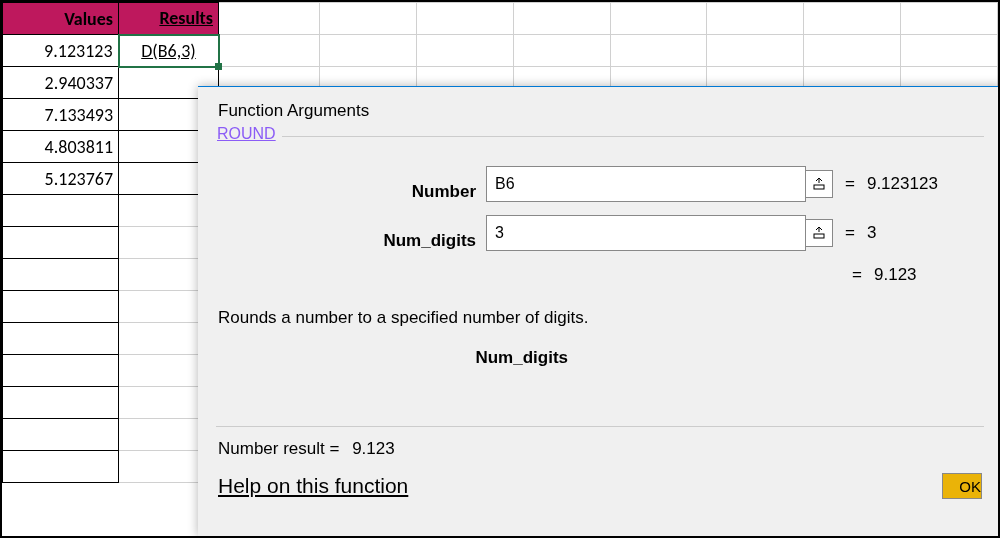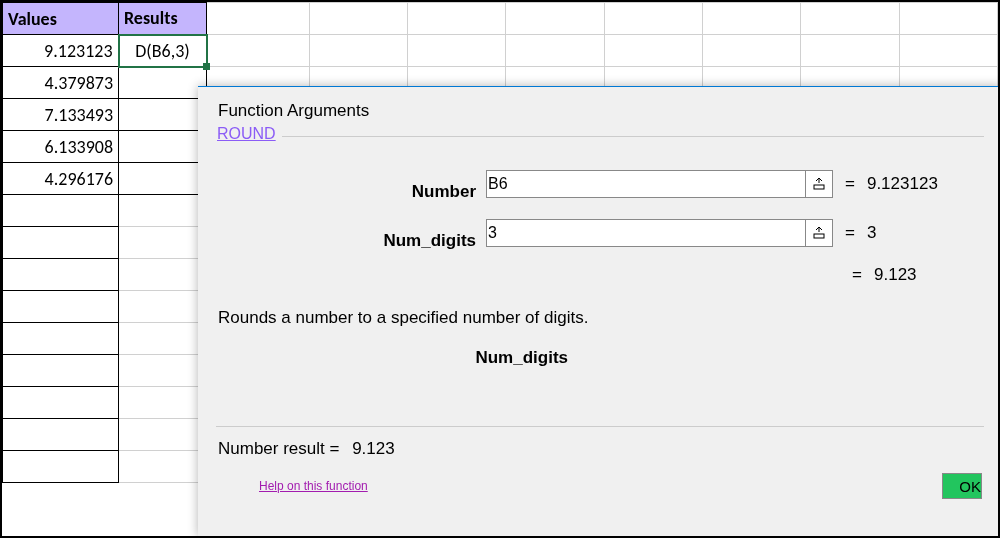--- a/index.html
+++ b/index.html
@@ -3,61 +3,61 @@
   <meta charset="utf-8">
   <style>
     * { box-sizing: border-box; margin: 0; padding: 0; }
     body { font-family: Calibri, Arial, sans-serif; background: #fff; width: 1000px; height: 538px; overflow: hidden; position: relative; border: 2px solid #000; }
     
     .spreadsheet { position: absolute; top: 0; left: 0; width: 100%; }
     .spreadsheet table { border-collapse: collapse; width: 100%; }
     .spreadsheet td { border: 1px solid #d0d0d0; height: 32px; padding: 0 5px; font-size: 18px; }
     
     .col-a { width: 116px; border: 1.5px solid #000 !important; text-align: right; }
-    .col-b { width: 88px; }
-    
-    .hdr { font-weight: bold; background: #c4b5fd; text-align: left; border: 1.5px solid #000 !important; }
+    .col-b { width: 100px; text-decoration: underline; }
+    
+    .hdr { font-weight: bold; background: #be185d; text-align: right; border: 1.5px solid #000 !important; }
     .hdr-b { border: 1.5px solid #000 !important; }
     
     .active-cell { border: 2px solid #217346 !important; text-align: center; position: relative; }
     .fill-handle { position: absolute; right: -4px; bottom: -4px; width: 7px; height: 7px; background: #217346; }
     
     .data-cell { text-align: right; }
     .bordered { border: 1.5px solid #000 !important; }
     
     .dialog { position: absolute; top: 84px; left: 196px; width: 804px; height: 450px; background: #f0f0f0; border-top: 1px solid #0078d4; box-shadow: 0 0 10px rgba(0,0,0,0.3); font-family: 'Segoe UI', Tahoma, sans-serif; }
     .dialog-title { font-size: 17px; padding: 14px 20px 10px 20px; color: #000; }
     
     .fieldset { margin: 5px 18px; border: 1px solid #ccc; border-bottom: none; border-left: none; border-right: none; padding: 0; position: relative; }
     .fieldset-label { position: absolute; top: -12px; left: -5px; background: #f0f0f0; padding: 0 6px; font-size: 16px; color: #8b5cf6; text-decoration: underline; }
     
     .arg-row { display: flex; align-items: center; padding: 6px 0; margin-left: 10px; }
     .arg-label { width: 260px; text-align: right; font-weight: bold; font-size: 17px; padding-right: 10px; margin-top: 17px; }
-    .arg-input { width: 320px; height: 28px; border: 1px solid #888; background: #fff; font-size: 16px; padding: 2px 1px; }
+    .arg-input { width: 320px; height: 36px; border: 1px solid #888; background: #fff; font-size: 16px; padding: 2px 8px; }
     .ref-btn { width: 28px; height: 28px; border: 1px solid #888; background: #fff; margin-left: -1px; display: flex; align-items: center; justify-content: center; cursor: pointer; }
     .ref-btn svg { width: 14px; height: 14px; }
     .arg-eq { margin: 0 12px; font-size: 17px; }
     .arg-val { font-size: 17px; }
     
     .result-row { display: flex; justify-content: flex-end; padding: 8px 20px 12px 0; }
     .result-row .arg-eq { margin-right: 12px; }
     
     .desc-main { padding: 6px 20px; font-size: 17px; }
     .desc-arg { display: flex; padding: 14px 20px 8px 20px; font-size: 17px; }
     .desc-arg-name { font-weight: bold; width: 358px; text-align: right; padding-right: 8px; flex-shrink: 0; }
     .desc-arg-text { flex: 1; }
     
     .hr { border: none; border-top: 1px solid #ccc; margin: 50px 18px 8px 18px; }
     
     .formula-result { padding: 4px 20px 14px 20px; font-size: 17px; }
     .formula-result .val { margin-left: 8px; }
     
     .bottom-row { display: flex; justify-content: space-between; align-items: center; padding: 0 20px; }
-    .help-link { color: #a21caf; text-decoration: underline; font-size: 12px; margin-left: 41px; }
-    .ok-btn { width: 40px; height: 26px; border: 1px solid #888; background: #22c55e; font-size: 15px; overflow: hidden; text-align: right; padding-right: 0; }
+    .help-link { color: #000000; text-decoration: underline; font-size: 21px; }
+    .ok-btn { width: 40px; height: 26px; border: 1px solid #888; background: #eab308; font-size: 15px; overflow: hidden; text-align: right; padding-right: 0; }
   </style>
 </head>
 <body>
 
 <div class="spreadsheet">
 <table>
   <tbody>
         <tr>
     <td class="col-a hdr">Values</td>
     <td class="col-b hdr hdr-b">Results</td>
@@ -76,21 +76,21 @@
     <td></td>
           <td></td>
           <td></td>
           <td></td>
           <td></td>
           <td></td>
           <td></td>
           <td></td>
   </tr>
   <tr>
-    <td class="col-a data-cell bordered">4.379873</td>
+    <td class="col-a data-cell bordered">2.940337</td>
     <td class="col-b bordered"></td>
     <td></td>
           <td></td>
           <td></td>
           <td></td>
           <td></td>
           <td></td>
           <td></td>
           <td></td>
   </tr>
@@ -100,33 +100,33 @@
     <td></td>
           <td></td>
           <td></td>
           <td></td>
           <td></td>
           <td></td>
           <td></td>
           <td></td>
   </tr>
   <tr>
-    <td class="col-a data-cell bordered">6.133908</td>
+    <td class="col-a data-cell bordered">4.803811</td>
     <td class="col-b bordered"></td>
     <td></td>
           <td></td>
           <td></td>
           <td></td>
           <td></td>
           <td></td>
           <td></td>
           <td></td>
   </tr>
   <tr>
-    <td class="col-a data-cell bordered">4.296176</td>
+    <td class="col-a data-cell bordered">5.123767</td>
     <td class="col-b bordered"></td>
     <td></td>
           <td></td>
           <td></td>
           <td></td>
           <td></td>
           <td></td>
           <td></td>
           <td></td>
   </tr>

